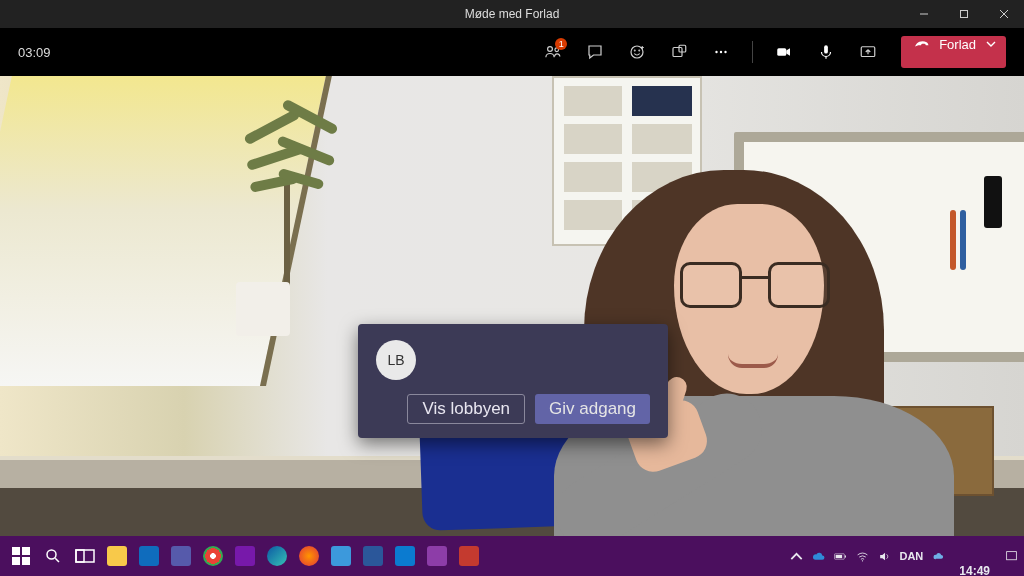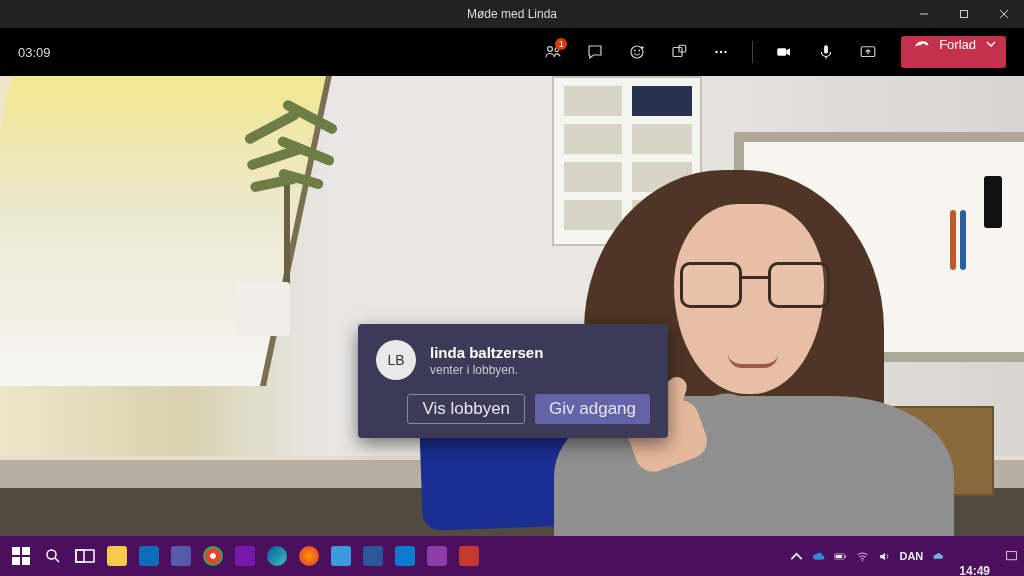--- a/index.html
+++ b/index.html
@@ -84,21 +84,21 @@
   .poster .cell:nth-child(6){left:78px;top:84px;width:60px;height:30px}
   .poster .cell:nth-child(7){left:10px;top:122px;width:58px;height:30px}
   .poster .cell:nth-child(8){left:78px;top:122px;width:60px;height:30px}
 </style>
 </head>
 <body>
 
 <div class="app-window">
 
   <div class="titlebar">
-    <span class="title">Møde med Linda</span>
+    <span class="title">Møde med Forlad</span>
     <div class="win-controls">
       <div class="win-btn">
         <svg viewBox="0 0 10 10">
             <line x1="1" y1="5" x2="9" y2="5" stroke="#ccc" stroke-width="1"></line>
           </svg>
       </div>
       <div class="win-btn">
         <svg viewBox="0 0 10 10">
             <rect x="1.5" y="1.5" width="7" height="7" fill="none" stroke="#ccc" stroke-width="1"></rect>
           </svg>
@@ -226,24 +226,20 @@
           <div class="lens r"></div>
         </div>
       <div class="mouth"></div>
       <div class="hand"></div>
       <div class="finger"></div>
     </div>
 
     <div class="popup">
       <div class="popup-head">
         <div class="avatar">LB</div>
-        <div>
-          <div class="popup-name">linda baltzersen</div>
-          <div class="popup-sub">venter i lobbyen.</div>
-        </div>
       </div>
       <div class="popup-actions">
         <div class="btn btn-outline">Vis lobbyen</div>
         <div class="btn btn-primary">Giv adgang</div>
       </div>
     </div>
   </div>
 </div>
 
 <div class="taskbar">

